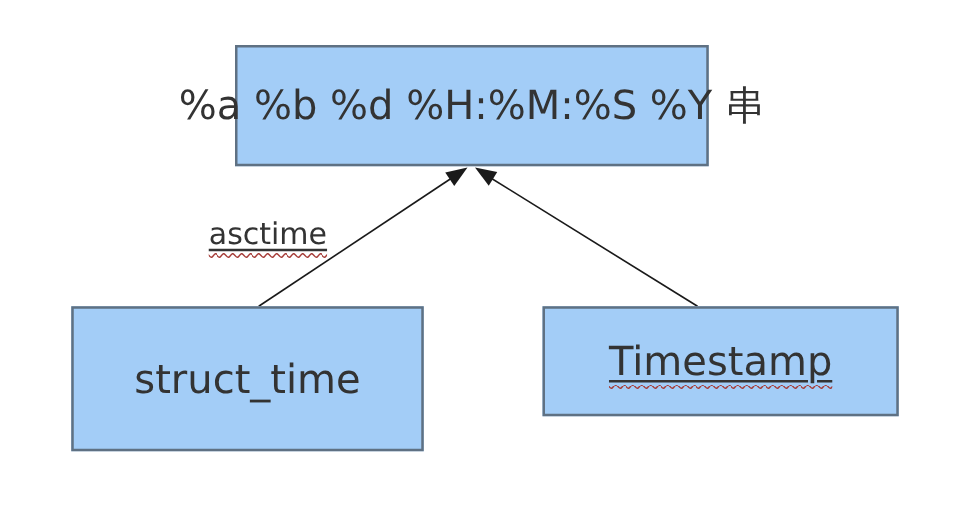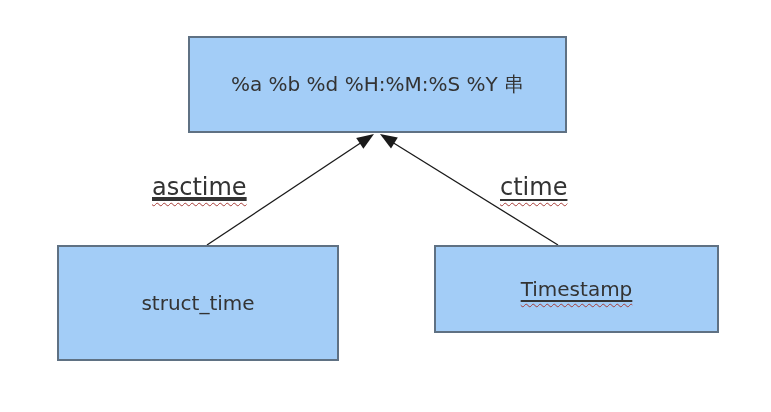--- a/index.html
+++ b/index.html
@@ -40,33 +40,33 @@
   }
   .node {
     position: absolute;
     box-sizing: border-box;
     background: var(--node-fill);
     border: 2px solid var(--node-border);
     display: flex;
     align-items: center;
     justify-content: center;
     color: var(--text);
-    font-size: 20px;
+    font-size: 32px;
     white-space: nowrap;
   }
   .node-format-string { left: 188px; top: 36px;  width: 379px; height: 97px; }
   .node-struct-time   { left: 57px;  top: 245px; width: 282px; height: 116px; text-align: center; }
   .node-timestamp     { left: 434px; top: 245px; width: 285px; height: 88px; }
   .edge-label {
     position: absolute;
     font-size: 24px;
     color: var(--text);
     white-space: nowrap;
   }
-  .edge-label-asctime { left: 152px; top: 173px; text-decoration: underline; }
+  .edge-label-asctime { left: 167px; top: 173px; }
   .edge-label-ctime   { left: 500px; top: 173px; }
   .spell {
     text-decoration-line: underline;
     text-decoration-style: wavy;
     text-decoration-color: var(--spellcheck);
     text-decoration-thickness: 1px;
     text-underline-offset: 7px;
   }
   .under {
     text-decoration-line: underline;
@@ -103,17 +103,14 @@
   </div>
 
   <div class="node node-timestamp">
     <span class="spell"><span class="under">Timestamp</span></span>
   </div>
 
   <div class="edge-label edge-label-asctime">
     <span class="spell"><span class="under">asctime</span></span>
   </div>
 
-  <div class="edge-label edge-label-ctime">
-    <span class="spell"><span class="under">ctime</span></span>
-  </div>
 
 </div>
 
 </body></html>

